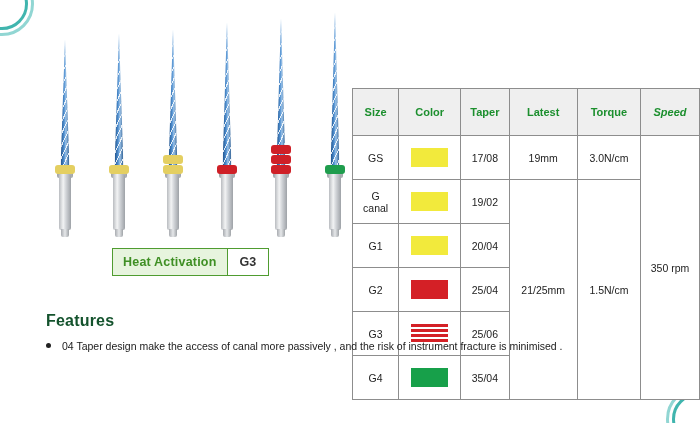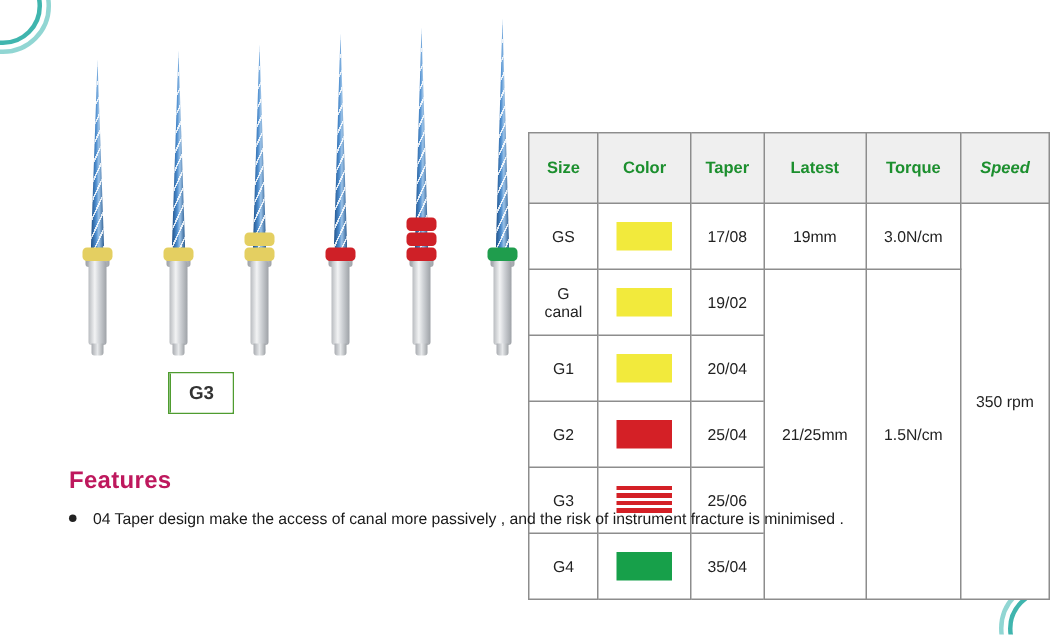--- a/index.html
+++ b/index.html
@@ -184,21 +184,21 @@
 
   
   .features {
     position: absolute;
     left: 46px;
     top: 312px;
     width: 620px;
   }
   .features h2 {
     margin: 0 0 10px 0;
-    color: #be185d;
+    color: #14532d;
     font-size: 16px;
     font-weight: bold;
     letter-spacing: .2px;
   }
   .features ul {
     margin: 0;
     padding: 0;
     list-style: none;
   }
   .features li {
@@ -285,20 +285,21 @@
         <div class="blade-core" style="height:156px"></div>
       </div>
       <div class="collar"></div>
       <div class="ring r1" style="background:#1f9d4d"></div>
       <div class="shank"></div>
     </div>
 
   </div>
 
   <div class="heat-badge">
+    <div class="label">Heat Activation</div>
     <div class="value">G3</div>
   </div>
 
   <table class="spec-table">
     <thead>
       <tr>
         <th class="c-size">Size</th>
         <th class="c-color">Color</th>
         <th class="c-taper">Taper</th>
         <th class="c-length">Latest</th>

